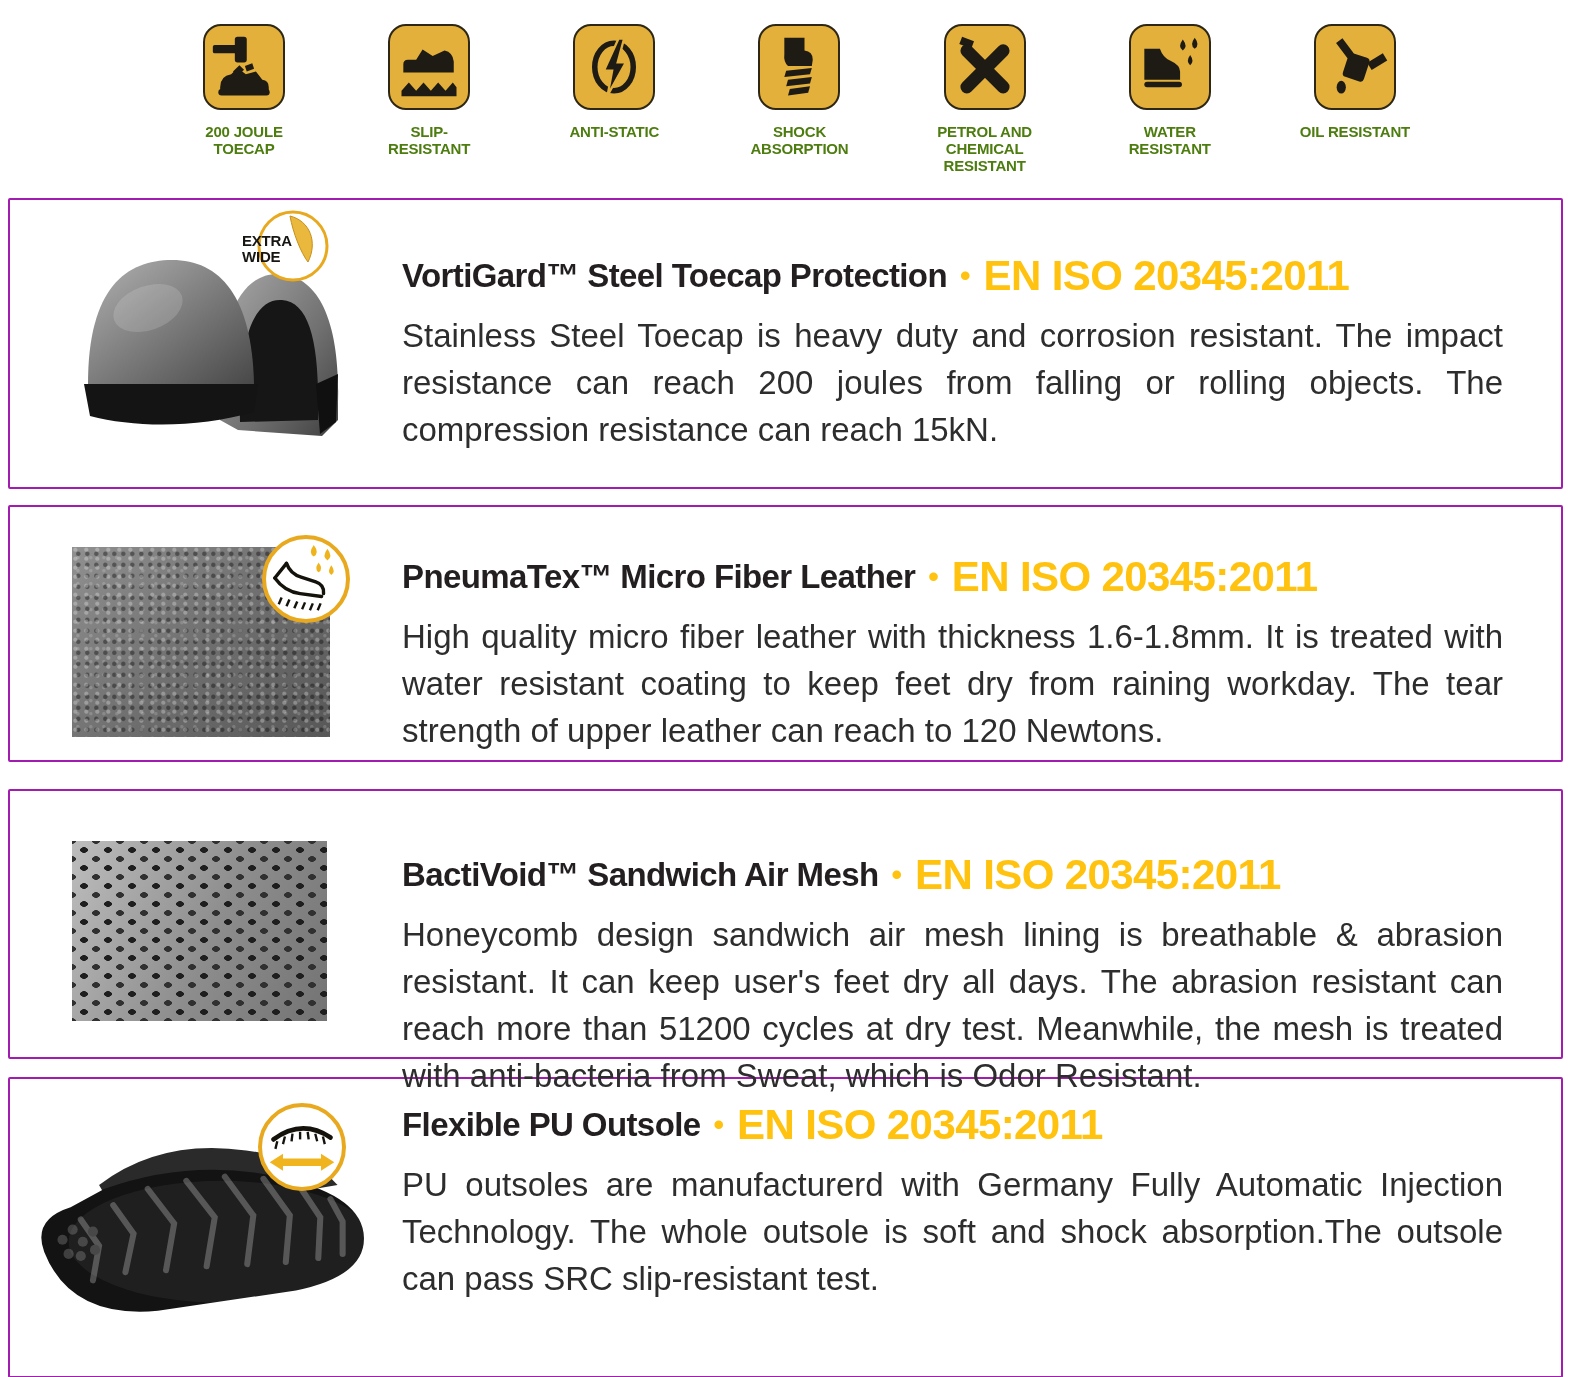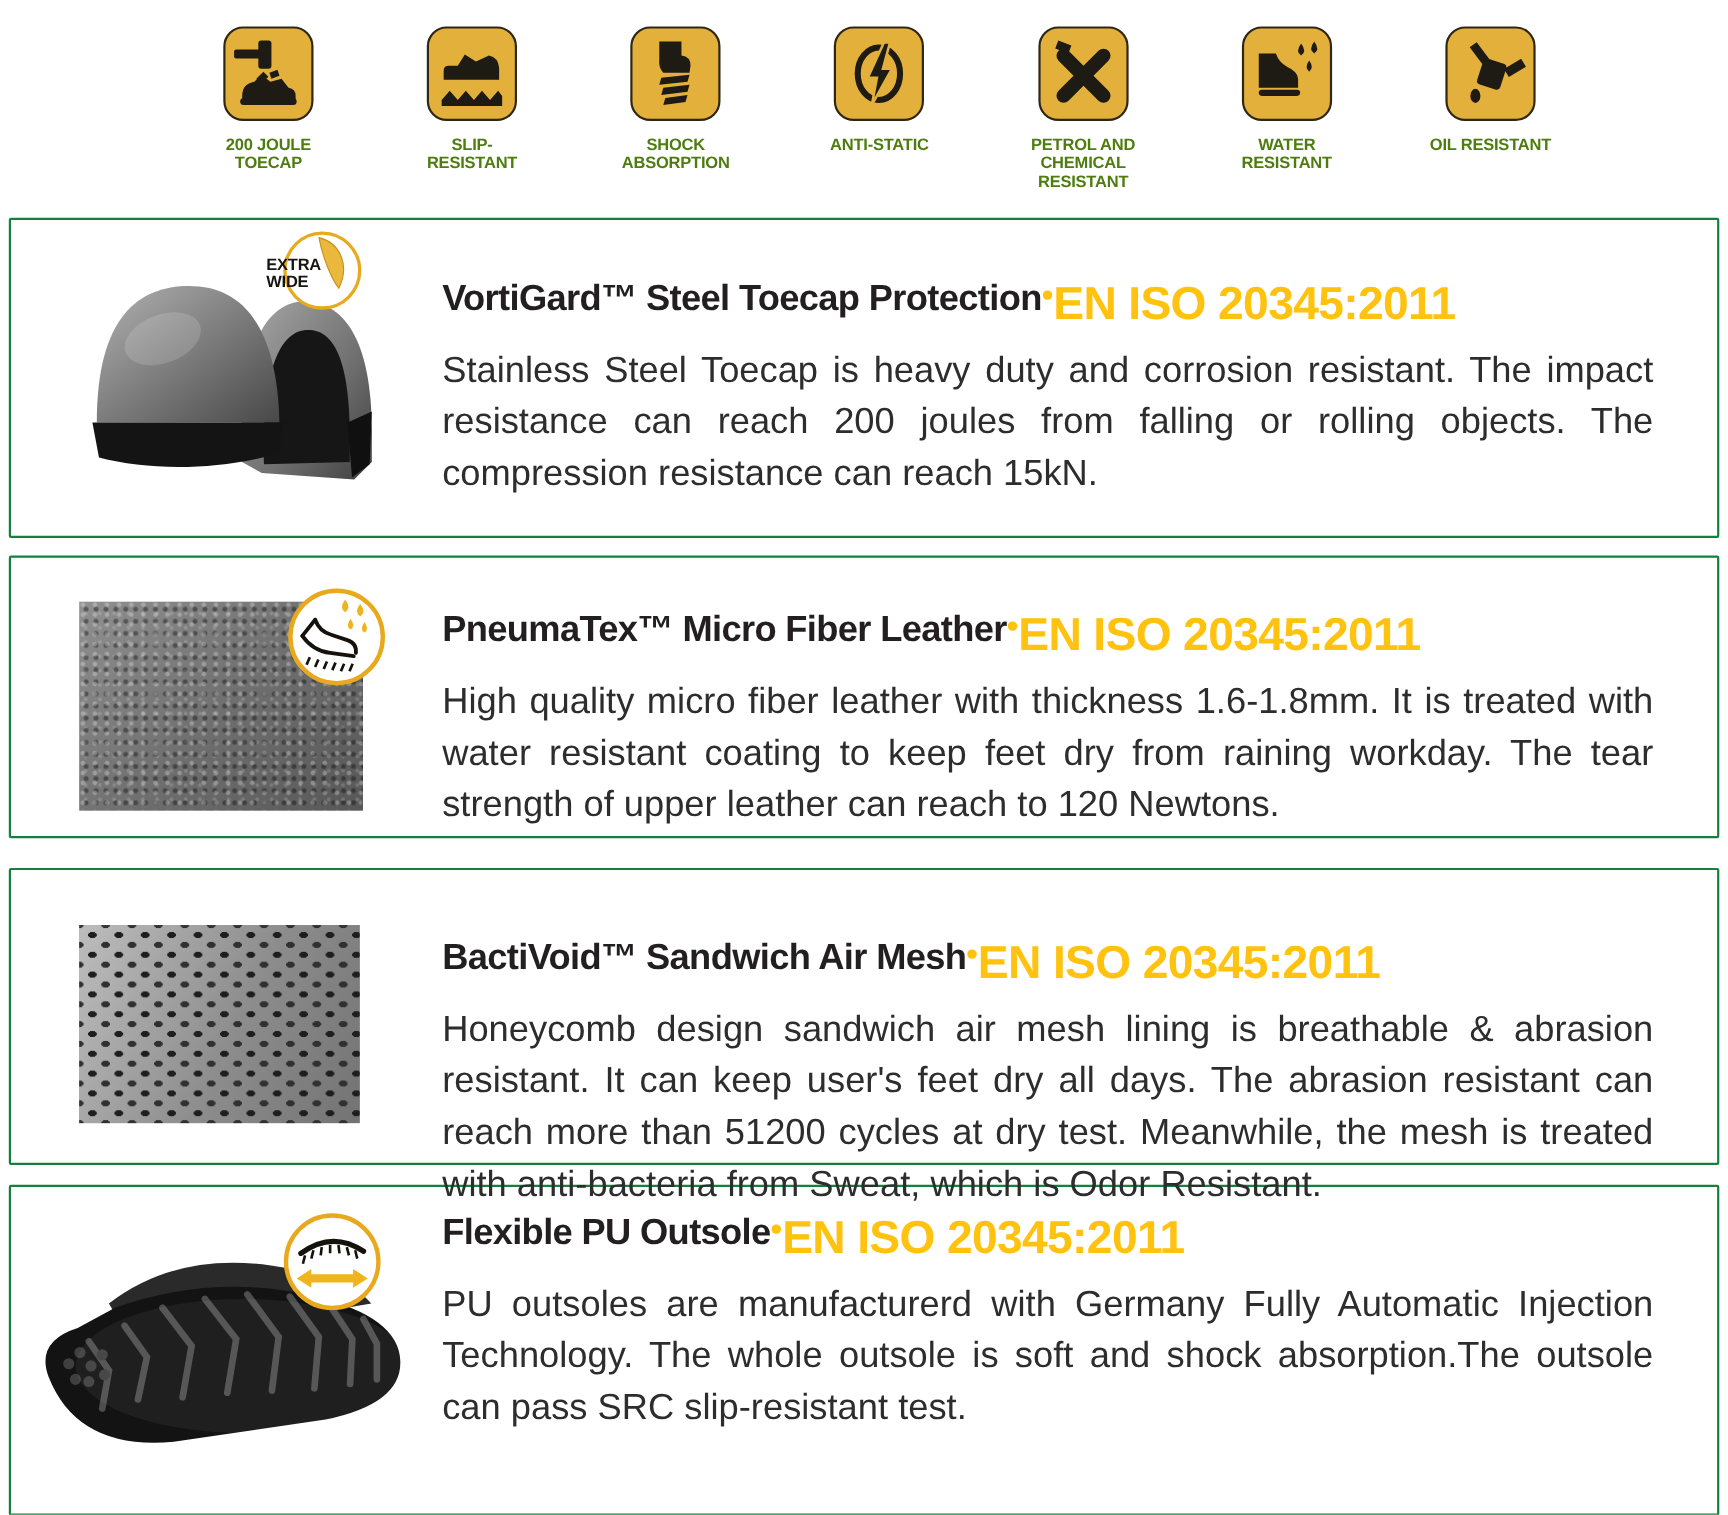--- a/index.html
+++ b/index.html
@@ -30,37 +30,37 @@
     margin-top:13px;
     font-size:15px; font-weight:bold; line-height:17px;
     text-align:center; color:#4d7c0f;
     max-width:118px;
     letter-spacing:-0.2px;
   }
 
   
   .panel {
     width:1555px; margin:0 auto;
-    border:2px solid #15803d; border-radius:2px;
+    border:2px solid #a21caf; border-radius:2px;
     display:flex;
     background:#fff;
   }
   .panel-1 { height:291px; margin-top:8px; }
   .panel-2 { height:257px; margin-top:16px; }
   .panel-3 { height:270px; margin-top:27px; }
   .panel-4 { height:301px; margin-top:18px; }
 
   .media { width:392px; flex:none; position:relative; }
   .content { flex:1; padding-right:58px; }
   .panel-1 .content { padding-top:52px; }
   .panel-2 .content { padding-top:46px; }
   .panel-3 .content { padding-top:60px; }
   .panel-4 .content { padding-top:22px; }
 
-  .title-row { display:flex; align-items:flex-start; gap:0; white-space:nowrap; }
+  .title-row { display:flex; align-items:center; gap:13px; white-space:nowrap; }
   .sec-title { font-size:33px; font-weight:bold; color:#231f20; letter-spacing:-0.6px; }
   .sec-bullet { font-size:30px; font-weight:bold; color:#FFC20E; }
   .sec-standard { font-size:42px; font-weight:bold; color:#FFC20E; letter-spacing:-0.6px; }
   .sec-body {
     margin:12px 0 0 0;
     font-size:33px; line-height:47px;
     color:#2d2d2d;
     text-align:justify;
   }
 
@@ -126,38 +126,38 @@
       <svg width="66" height="66" viewBox="0 0 72 72" fill="#1e1a14">
         <path d="M8 42 v-9 q0 -5 5 -5 h9 l7 -11 11 7 13 -6 q9 2 10 12 v12 z"></path>
         <path d="M6 68 v-6 l8 -9 8 9 8 -9 8 9 8 -9 8 9 8 -9 4 5 v10 z"></path>
       </svg>
     </div>
     <div class="icon-label">SLIP-RESISTANT</div>
   </div>
 
   <div class="icon-col">
     <div class="icon-box">
+      <svg width="66" height="66" viewBox="0 0 72 72">
+        <ellipse cx="36" cy="36" rx="21" ry="26" fill="none" stroke="#1e1a14" stroke-width="6"></ellipse>
+        <path d="M41 5 L25 40 h9 L29 67 L49 31 h-9 L47 5 z" fill="#1e1a14" stroke="#E2B03B" stroke-width="2.5"></path>
+      </svg>
+    </div>
+    <div class="icon-label">ANTI-STATIC</div>
+  </div>
+
+  <div class="icon-col">
+    <div class="icon-box">
       <svg width="66" height="66" viewBox="0 0 72 72" fill="#1e1a14">
         <path d="M20 4 h22 v14 q9 1 9 10 l-1 7 H24 q-5 -5 -4 -13 z"></path>
         <path d="M22 40 l28 -3 -2 7 -28 3 z"></path>
         <path d="M24 50 l26 -3 -2 7 -26 3 z"></path>
         <path d="M26 60 l22 -3 -2 7 -22 3 z"></path>
       </svg>
     </div>
     <div class="icon-label">SHOCK ABSORPTION</div>
-  </div>
-
-  <div class="icon-col">
-    <div class="icon-box">
-      <svg width="66" height="66" viewBox="0 0 72 72">
-        <ellipse cx="36" cy="36" rx="21" ry="26" fill="none" stroke="#1e1a14" stroke-width="6"></ellipse>
-        <path d="M41 5 L25 40 h9 L29 67 L49 31 h-9 L47 5 z" fill="#1e1a14" stroke="#E2B03B" stroke-width="2.5"></path>
-      </svg>
-    </div>
-    <div class="icon-label">ANTI-STATIC</div>
   </div>
 
   <div class="icon-col">
     <div class="icon-box">
       <svg width="66" height="66" viewBox="0 0 72 72" fill="#1e1a14">
         <path d="M11 3 l13 5 -3 8 -13 -5 z"></path>
         <g transform="rotate(45 36 38)">
             <rect x="29" y="3" width="14" height="70" rx="7"></rect>
           </g>
         <g transform="rotate(-45 36 38)">

